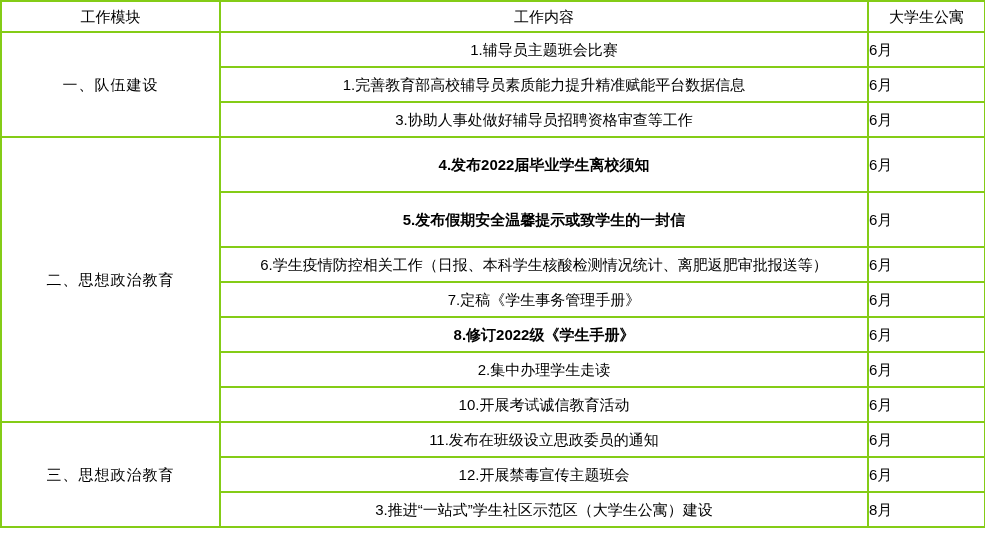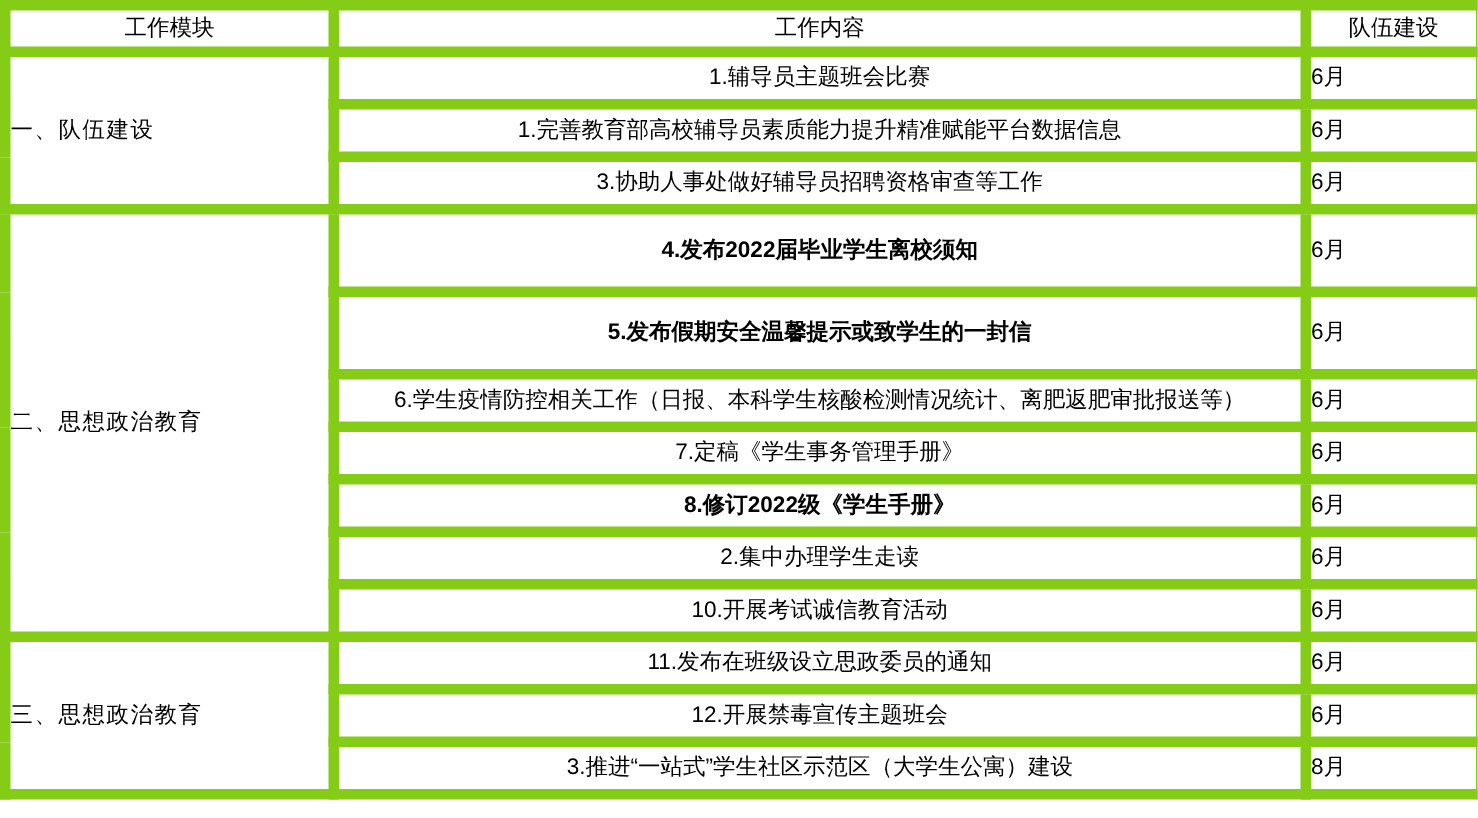--- a/index.html
+++ b/index.html
@@ -25,35 +25,35 @@
     width: 984px;
     table-layout: fixed;
     margin: 0;
   }
   table.work-table col.c-module { width: 219px; }
   table.work-table col.c-content { width: 648px; }
   table.work-table col.c-deadline { width: 117px; }
 
   table.work-table th,
   table.work-table td {
-    border: 7px solid #84cc16;
+    border: 2px solid #84cc16;
     font-weight: normal;
     font-size: 15px;
     line-height: 1.2;
     padding: 0;
     vertical-align: middle;
     box-sizing: border-box;
   }
   .header-row th {
     height: 31px;
     text-align: center;
     font-size: 15px;
   }
   .module-cell {
-    text-align: left;
+    text-align: center;
     font-size: 15px;
     letter-spacing: 1px;
   }
   .content-cell {
     text-align: center;
     padding-left: 7px;
     font-size: 15px;
     height: 35px;
   }
   .content-cell.bold {
@@ -78,21 +78,21 @@
   <table class="work-table">
     <colgroup>
       <col class="c-module">
       <col class="c-content">
       <col class="c-deadline">
     </colgroup>
     <thead>
       <tr class="header-row">
         <th>工作模块</th>
         <th>工作内容</th>
-        <th>队伍建设</th>
+        <th>大学生公寓</th>
       </tr>
     </thead>
     <tbody>
 
       <tr class="row-normal">
         <td class="module-cell" rowspan="3">一、队伍建设</td>
         <td class="content-cell">1.辅导员主题班会比赛</td>
         <td class="deadline-cell">6月</td>
       </tr>
       <tr class="row-normal">

